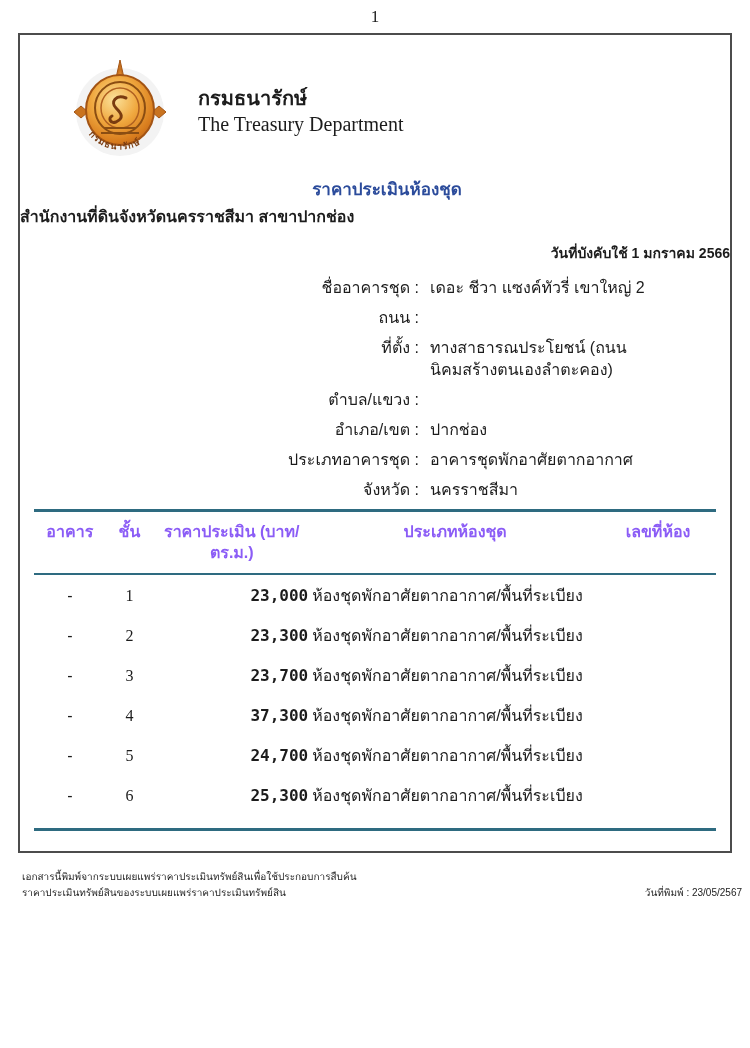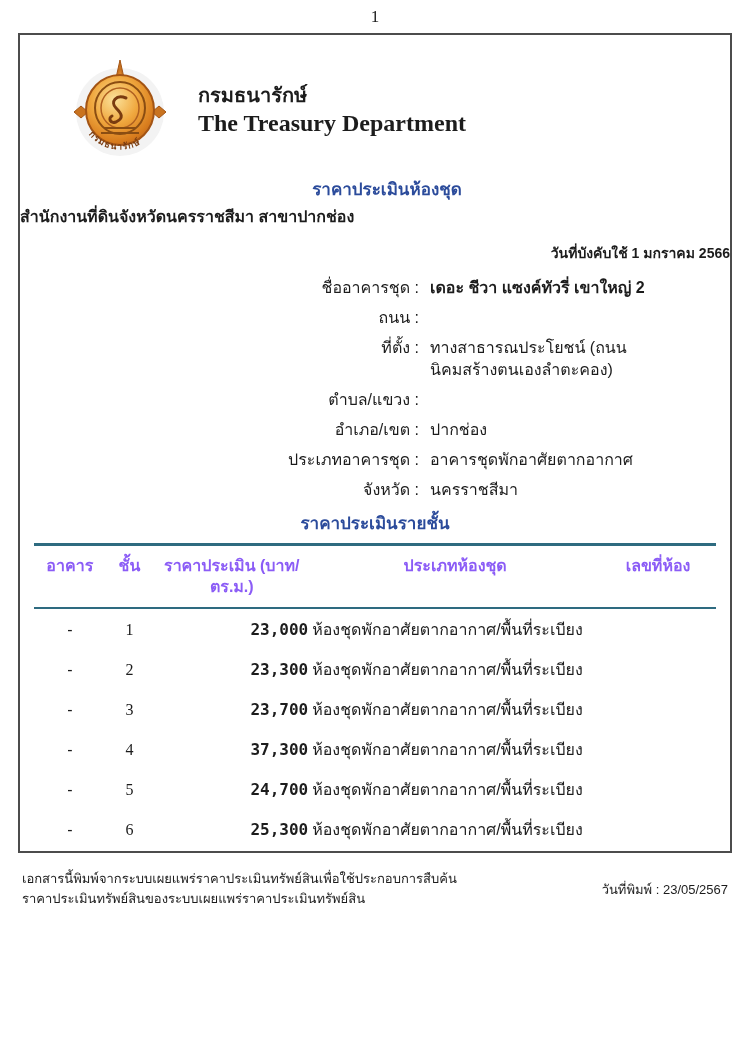--- a/index.html
+++ b/index.html
@@ -28,40 +28,40 @@
   
   .org-header{
     display:flex;
     align-items:center;
     padding:20px 0 0 44px;
     height:112px;
   }
   .logo-wrap{width:112px;height:110px;flex:none;}
   .org-names{margin-left:22px;}
   .org-names .th{font-size:20px;font-weight:bold;line-height:1.3;}
-  .org-names .en{font-family:"Liberation Serif",serif;font-size:24px;font-weight:bold;line-height:1.3;}
+  .org-names .en{font-family:"Liberation Serif",serif;font-size:20px;font-weight:normal;line-height:1.3;}
   
   .doc-title{
     text-align:center;font-weight:bold;font-size:17px;
     color:#2b4b9b;margin-top:8px;margin-left:24px;
   }
   .office-title{text-align:left;font-weight:bold;font-size:16px;margin-top:2px;}
   .effective-date{text-align:right;font-weight:bold;font-size:14px;margin-top:13px;}
   
   .fields{margin-top:13px;padding-left:36px;}
   .field-row{display:flex;margin-bottom:8px;}
   .field-label{
     flex:none;width:363px;text-align:right;
     font-size:16px;line-height:22px;
   }
   .field-value{
     margin-left:11px;max-width:272px;
     font-size:16px;line-height:22px;
   }
-  .field-value.bold{font-weight:bold;text-align:center;}
+  .field-value.bold{font-weight:normal;text-align:center;}
   
   .table-title{
     text-align:center;font-weight:bold;font-size:17px;
     color:#2b4b9b;margin-top:8px;margin-bottom:7px;
   }
   table.price-table{
     width:calc(100% - 28px);
     margin:0 14px;
     border-collapse:collapse;
     table-layout:fixed;
@@ -89,23 +89,23 @@
   .cell-price{
     text-align:right;padding-right:18px;
     font-family:"DejaVu Sans Mono",monospace;
     font-weight:bold;font-size:15px;
   }
   .cell-type{text-align:left;padding-left:25px;}
   .price-table tbody tr:last-child td{padding-bottom:22px;}
   .price-table tbody{border-bottom:3px solid #2e6b80;}
   
   .footer{
-    display:flex;justify-content:space-between;align-items:center;
-    margin:16px 22px 0 22px;
-    font-size:13px;line-height:1.55;
+    display:flex;justify-content:space-between;align-items:flex-end;
+    margin:16px 8px 0 22px;
+    font-size:10px;line-height:1.55;
   }
   .footer-notes{width:440px;}
   .footer-date{white-space:nowrap;padding-top:1px;}
 </style>
 </head>
 <body>
 
 <div class="page-num">1</div>
 
 <div class="page-box">
@@ -178,21 +178,20 @@
     <div class="field-row">
       <div class="field-label">ประเภทอาคารชุด :</div>
       <div class="field-value">อาคารชุดพักอาศัยตากอากาศ</div>
     </div>
     <div class="field-row">
       <div class="field-label">จังหวัด :</div>
       <div class="field-value">นครราชสีมา</div>
     </div>
   </div>
 
-  <div class="table-title">ราคาประเมินรายชั้น</div>
 
   <table class="price-table">
     <colgroup>
       <col class="col-building">
         <col class="col-floor">
         <col class="col-price">
         <col class="col-type">
         <col class="col-room">
     </colgroup>
     <thead>

